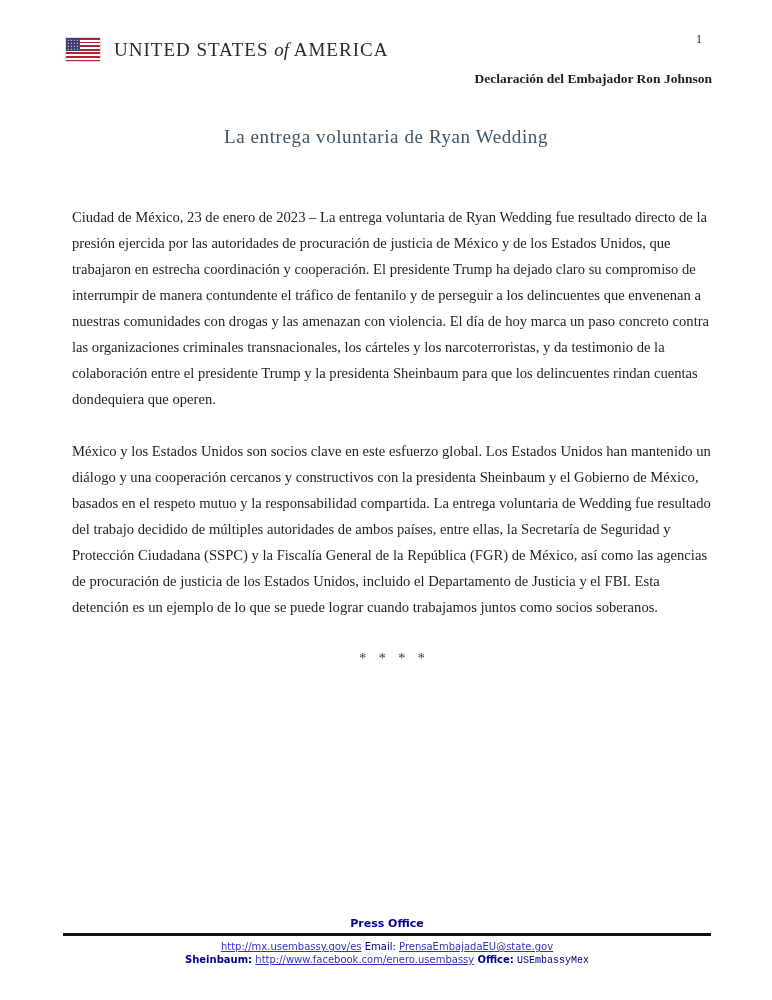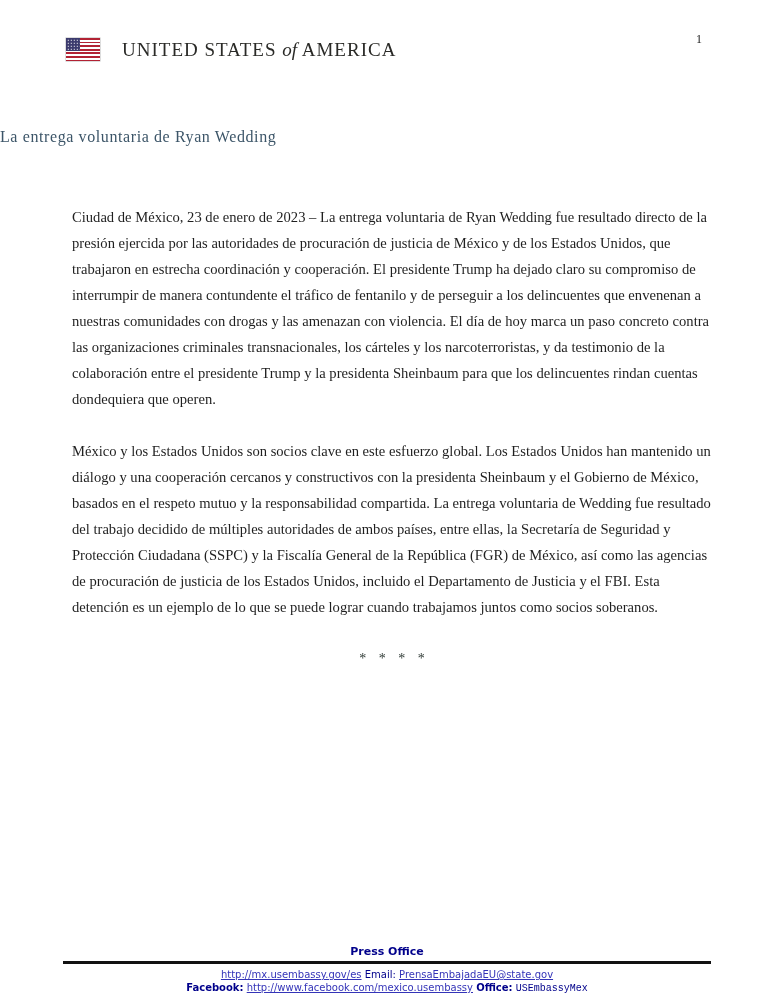--- a/index.html
+++ b/index.html
@@ -13,21 +13,21 @@
     overflow:hidden;
   }
 
   
   .page-number {
     position:absolute; top:32px; right:70px;
     font-size:12px; color:#222;
   }
   .brand {
     position:absolute; top:38px; left:66px;
-    display:flex; align-items:center; gap:22px;
+    display:flex; align-items:center; gap:14px;
   }
   .flag {
     position:relative; width:34px; height:23px;
     background:repeating-linear-gradient(
       to bottom, #B22234 0 1.8px, #ffffff 1.8px 3.6px);
     box-shadow:0 0 0 0.5px #bbb;
     flex:0 0 auto;
   }
   .flag .canton {
     position:absolute; top:0; left:0; width:14px; height:12.6px;
@@ -43,21 +43,22 @@
   .wordmark .of { font-style:italic; letter-spacing:0; }
   .org-block {
     position:absolute; top:70px; right:60px;
     text-align:right; font-weight:bold; font-size:13.5px;
     line-height:17px; color:#1c1c22;
   }
 
   
   .doc-title {
     position:absolute; top:122px; left:0; width:100%;
-    font-size:16px; line-height:30px;
+    text-align:center;
+    font-size:19px; line-height:30px;
     letter-spacing:0.6px;
     color:#3c5568;
   }
 
   
   .body-text {
     position:absolute; top:196px; left:72px; width:640px;
     font-size:14.6px; line-height:26px; color:#1f1f1f;
     text-align:left;
   }
@@ -71,21 +72,20 @@
 
   
   .footer {
     position:absolute; left:63px; width:648px; top:917px;
     font-family:"DejaVu Sans", sans-serif;
     text-align:center;
   }
   .press-office {
     font-size:11px; font-weight:bold; color:#00008B;
     padding-bottom:3px;
-    margin-top:28px;
   }
   .footer-rule {
     height:3px; background:#111; border:none; margin:0 0 4px 0;
   }
   .f-line { font-size:10px; color:#00008B; line-height:13px; }
   .f-label { color:#00008B; }
   .f-label.bold { font-weight:bold; }
   .f-link { color:#3434b8; text-decoration:underline; cursor:pointer; }
   .f-plain { color:#00008B;font-family:Liberation Mono, monospace; }
 </style>
@@ -97,20 +97,21 @@
   <div class="page-number">1</div>
 
   <div class="brand">
     <span class="flag">
         <span class="canton"></span>
       </span>
     <span class="wordmark"><span>UNITED STATES</span> <span class="of">of</span> <span>AMERICA</span></span>
   </div>
 
   <div class="org-block">
+    <div>Declaración del Embajador Ron Johnson</div>
   </div>
 
   <div class="doc-title">
     <div>La entrega voluntaria de Ryan Wedding</div>
   </div>
 
   <div class="body-text">
     <p class="para">Ciudad de México, 23 de enero de 2023 – La entrega voluntaria de Ryan Wedding fue resultado directo de la presión ejercida por las autoridades de procuración de justicia de México y de los Estados Unidos, que trabajaron en estrecha coordinación y cooperación. El presidente Trump ha dejado claro su compromiso de interrumpir de manera contundente el tráfico de fentanilo y de perseguir a los delincuentes que envenenan a nuestras comunidades con drogas y las amenazan con violencia. El día de hoy marca un paso concreto contra las organizaciones criminales transnacionales, los cárteles y los narcoterroristas, y da testimonio de la colaboración entre el presidente Trump y la presidenta Sheinbaum para que los delincuentes rindan cuentas dondequiera que operen.</p>
     <p class="para">México y los Estados Unidos son socios clave en este esfuerzo global. Los Estados Unidos han mantenido un diálogo y una cooperación cercanos y constructivos con la presidenta Sheinbaum y el Gobierno de México, basados en el respeto mutuo y la responsabilidad compartida. La entrega voluntaria de Wedding fue resultado del trabajo decidido de múltiples autoridades de ambos países, entre ellas, la Secretaría de Seguridad y Protección Ciudadana (SSPC) y la Fiscalía General de la República (FGR) de México, así como las agencias de procuración de justicia de los Estados Unidos, incluido el Departamento de Justicia y el FBI. Esta detención es un ejemplo de lo que se puede lograr cuando trabajamos juntos como socios soberanos.</p>
     <div class="separator">* * * *</div>
@@ -118,20 +119,20 @@
 
   <div class="footer">
     <div class="press-office">Press Office</div>
     <hr class="footer-rule">
     <div class="f-line">
       <span class="f-link">http://mx.usembassy.gov/es</span>
       <span class="f-label">Email:</span>
       <span class="f-link">PrensaEmbajadaEU@state.gov</span>
     </div>
     <div class="f-line">
-      <span class="f-label bold">Facebook:</span>
-      <span class="f-link">http://www.facebook.com/mexico.usembassy</span>
+      <span class="f-label bold">Sheinbaum:</span>
+      <span class="f-link">http://www.facebook.com/enero.usembassy</span>
       <span class="f-label bold">Office:</span>
       <span class="f-plain">USEmbassyMex</span>
     </div>
   </div>
 
 </div>
 
 </body></html>

